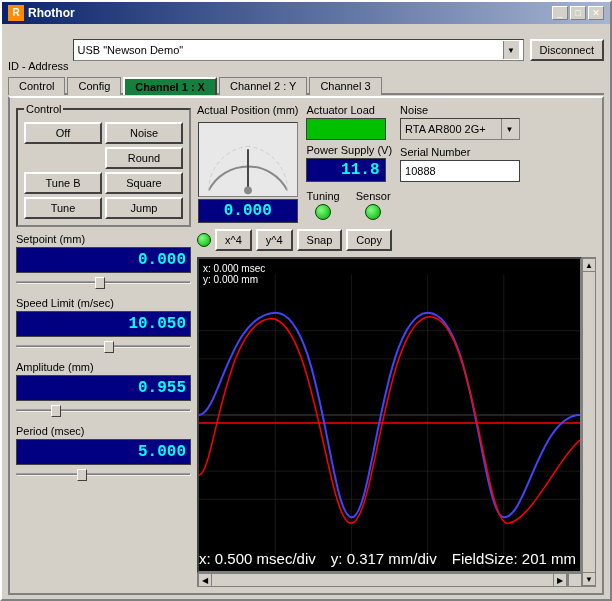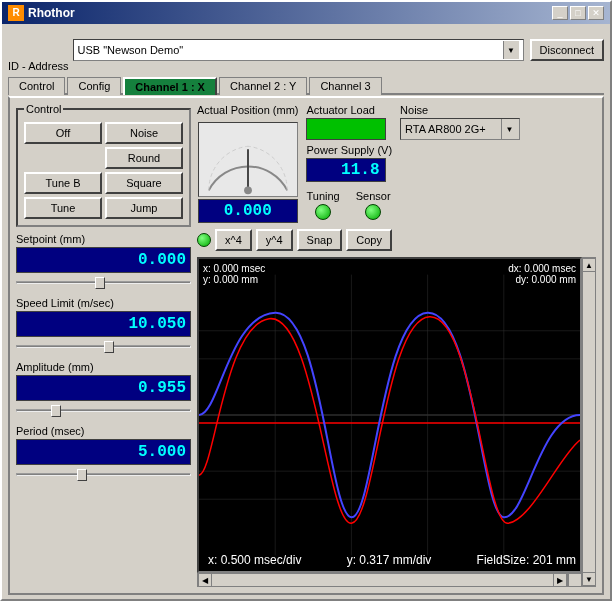--- a/index.html
+++ b/index.html
@@ -414,26 +414,26 @@
       display: flex;
       justify-content: space-between;
       color: white;
       font-size: 10px;
       pointer-events: none;
       z-index: 2;
     }
     .chart-overlay-bottom {
       position: absolute;
       bottom: 4px;
-      left: 9px;
+      left: 0;
       right: 4px;
       display: flex;
       justify-content: space-between;
       color: white;
-      font-size: 12px;
+      font-size: 15px;
       pointer-events: none;
       z-index: 2;
     }
     .chart-svg {
       position: absolute;
       top: 0; left: 0; width: 100%; height: 100%;
     }
     .scrollbar-v {
       width: 14px;
       background: #d4d0c8;
@@ -602,42 +602,44 @@
           </div>
 
           <div style="display:flex;flex-direction:column;gap:6px;">
             <div class="type-group">
               <span class="actuator-load-label">Noise</span>
               <div class="type-dropdown">
                 <span>RTA AR800 2G+</span>
                 <div class="dropdown-arrow">▼</div>
               </div>
             </div>
+            <div class="serial-group">
+              <span class="actuator-load-label">Serial Number</span>
+              <div class="serial-field">
+                <span>10888</span>
+              </div>
+            </div>
           </div>
         </div>
 
         <div class="chart-controls">
           <div class="small-led"></div>
           <button class="chart-btn">x^4</button>
           <button class="chart-btn">y^4</button>
           <button class="chart-btn">Snap</button>
           <button class="chart-btn">Copy</button>
         </div>
 
         <div style="display:flex;flex-direction:row;flex:1;">
           <div class="chart-column">
             <div class="chart-area">
               <div class="chart-overlay-top">
                 <div>
                   <div>x: 0.000 msec</div>
                   <div>y: 0.000 mm</div>
-                </div>
-                <div style="text-align:right;">
-                  <div>dx: 0.000 msec</div>
-                  <div>dy: 0.000 mm</div>
                 </div>
               </div>
               <svg class="chart-svg" viewBox="0 0 380 280">
 
                 <line x1="0" y1="140" x2="380" y2="140" stroke="#444" stroke-width="1"></line>
                 <line x1="76" y1="0" x2="76" y2="280" stroke="#333" stroke-width="0.5"></line>
                 <line x1="152" y1="0" x2="152" y2="280" stroke="#333" stroke-width="0.5"></line>
                 <line x1="228" y1="0" x2="228" y2="280" stroke="#333" stroke-width="0.5"></line>
                 <line x1="304" y1="0" x2="304" y2="280" stroke="#333" stroke-width="0.5"></line>
                 <line x1="0" y1="56" x2="380" y2="56" stroke="#333" stroke-width="0.5"></line>

